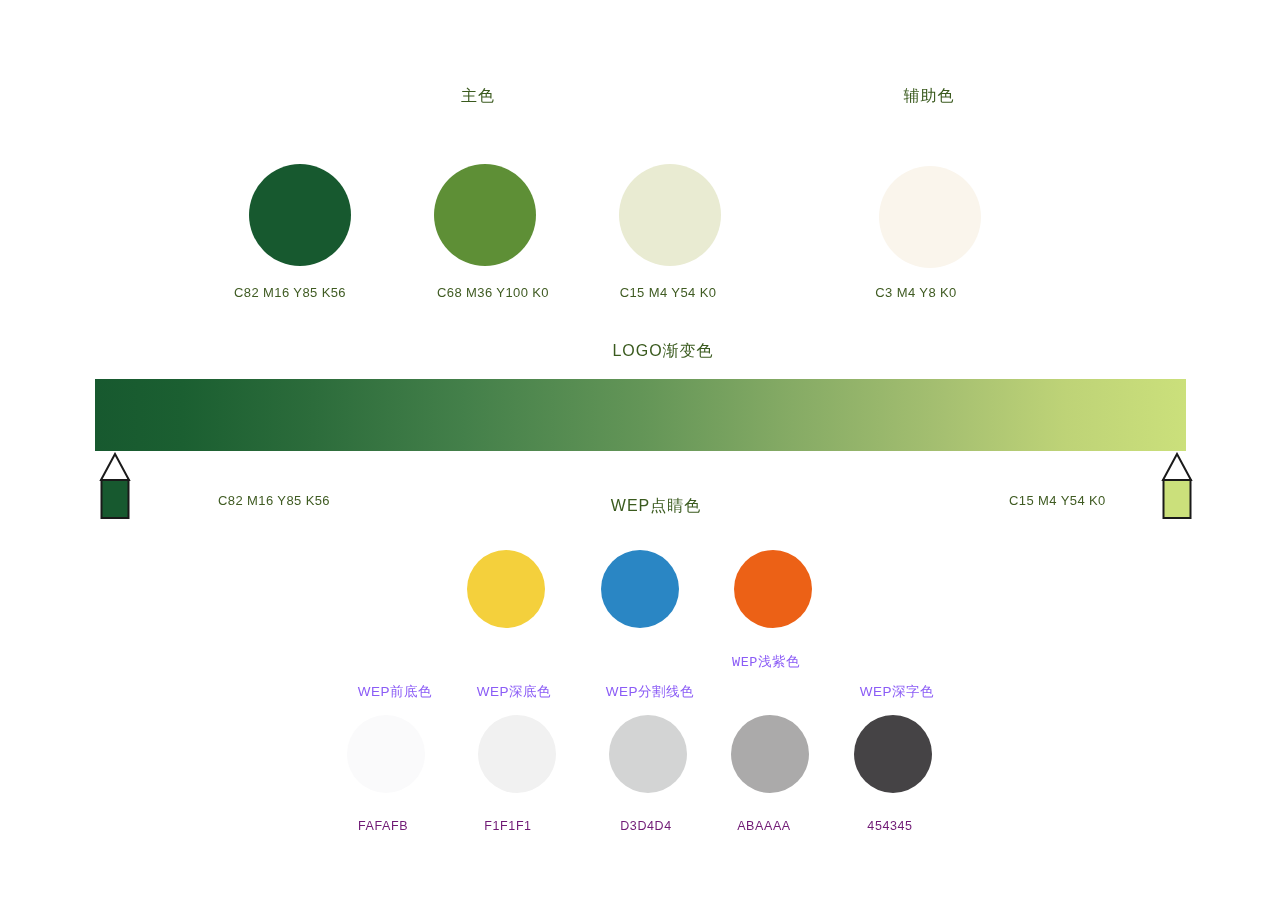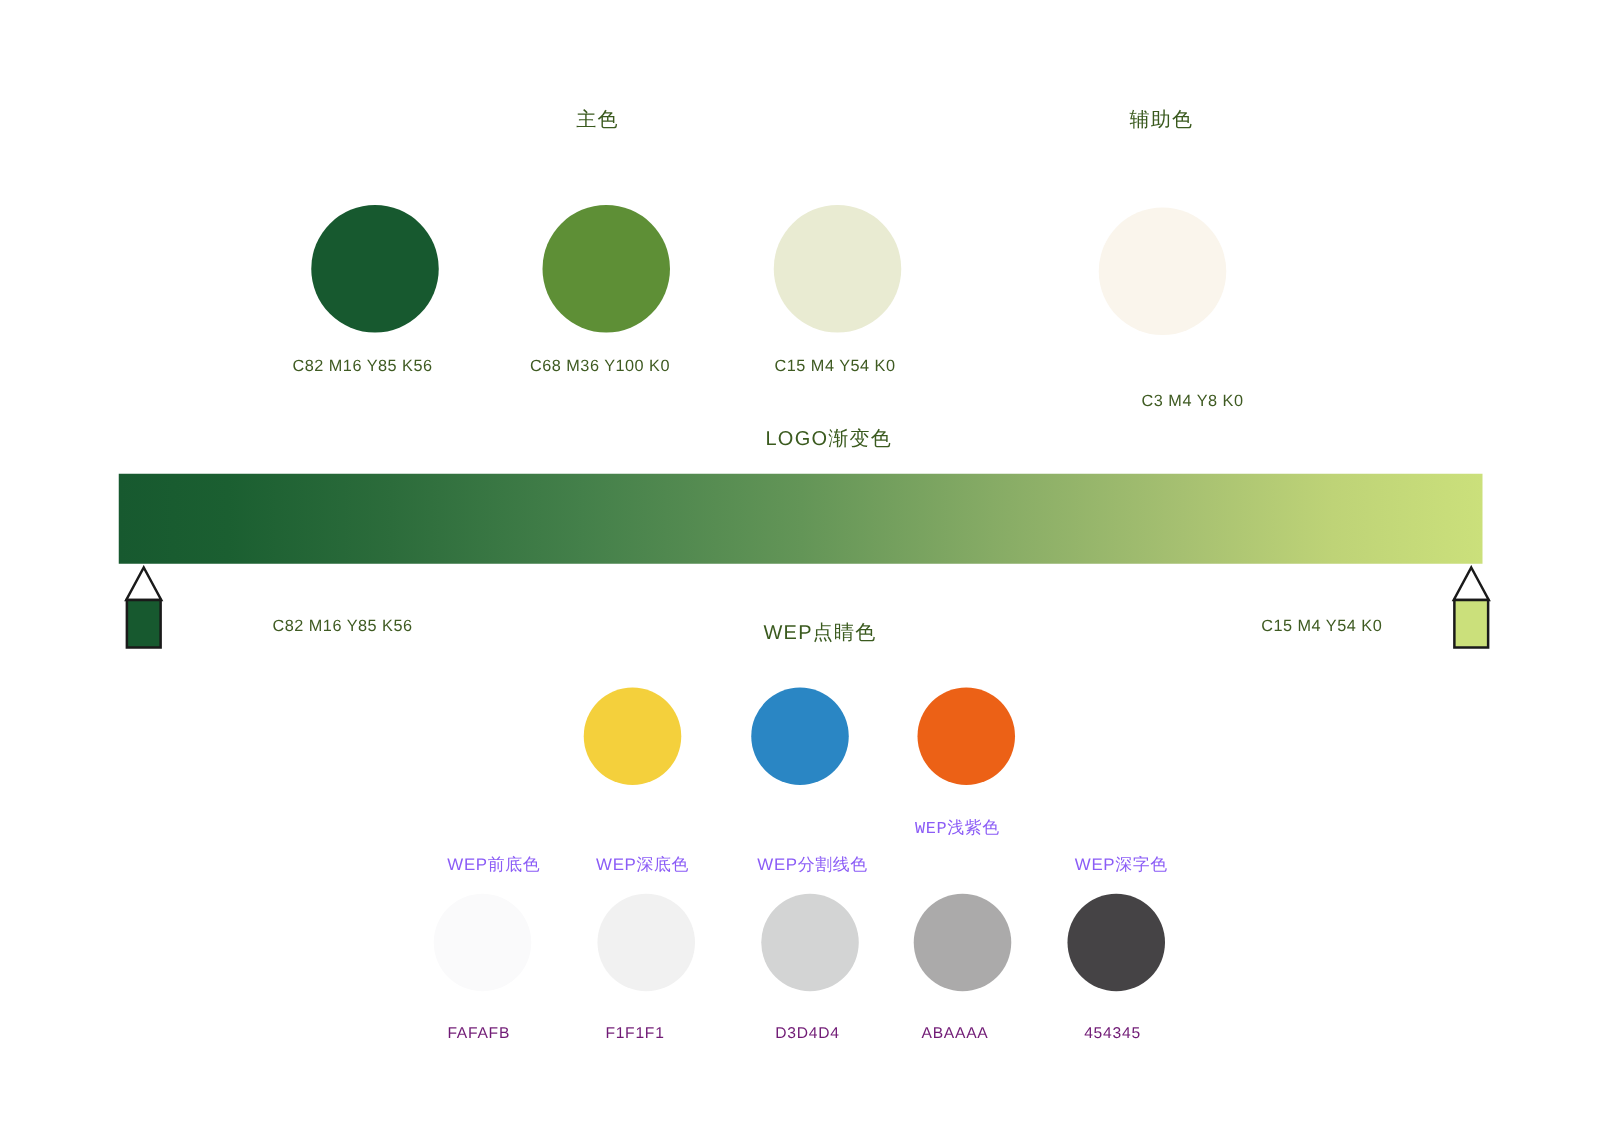--- a/index.html
+++ b/index.html
@@ -100,29 +100,29 @@
 <body>
 
 <div class="stage">
 
   <div class="section-title" style="left:478px; top:86px;text-align:center;">主色</div>
 
   <div class="circle" style="left:300px; top:215px; width:102px; height:102px; background:#17592F;"></div>
   <div class="swatch-caption" style="left:290px; top:285px;">C82 M16 Y85 K56</div>
 
   <div class="circle" style="left:485px; top:215px; width:102px; height:102px; background:#5E8F36;"></div>
-  <div class="swatch-caption" style="left:480px; top:285px;">C68 M36 Y100 K0</div>
+  <div class="swatch-caption" style="left:493px; top:285px;">C68 M36 Y100 K0</div>
 
   <div class="circle" style="left:670px; top:215px; width:102px; height:102px; background:#E9EBD2;"></div>
   <div class="swatch-caption" style="left:668px; top:285px;">C15 M4 Y54 K0</div>
 
   <div class="section-title" style="left:929px; top:86px;">辅助色</div>
 
   <div class="circle" style="left:930px; top:217px; width:102px; height:102px; background:#FAF5EC;"></div>
-  <div class="swatch-caption" style="left:954px; top:285px;margin-top:28px;">C3 M4 Y8 K0</div>
+  <div class="swatch-caption" style="left:916px; top:285px;">C3 M4 Y8 K0</div>
 
   <div class="section-title" style="left:663px; top:341px;">LOGO渐变色</div>
 
   <div class="gradient-bar"></div>
 
   <div class="pencil" style="left:99px; top:452px; width:34px; height:68px;">
     <svg width="34" height="68" viewBox="0 0 34 68">
       <polygon points="16,2 30,28 2,28" fill="#ffffff" stroke="#1a1a1a" stroke-width="2"></polygon>
       <rect x="2.5" y="28" width="27" height="38" fill="#17592F" stroke="#1a1a1a" stroke-width="2"></rect>
     </svg>

